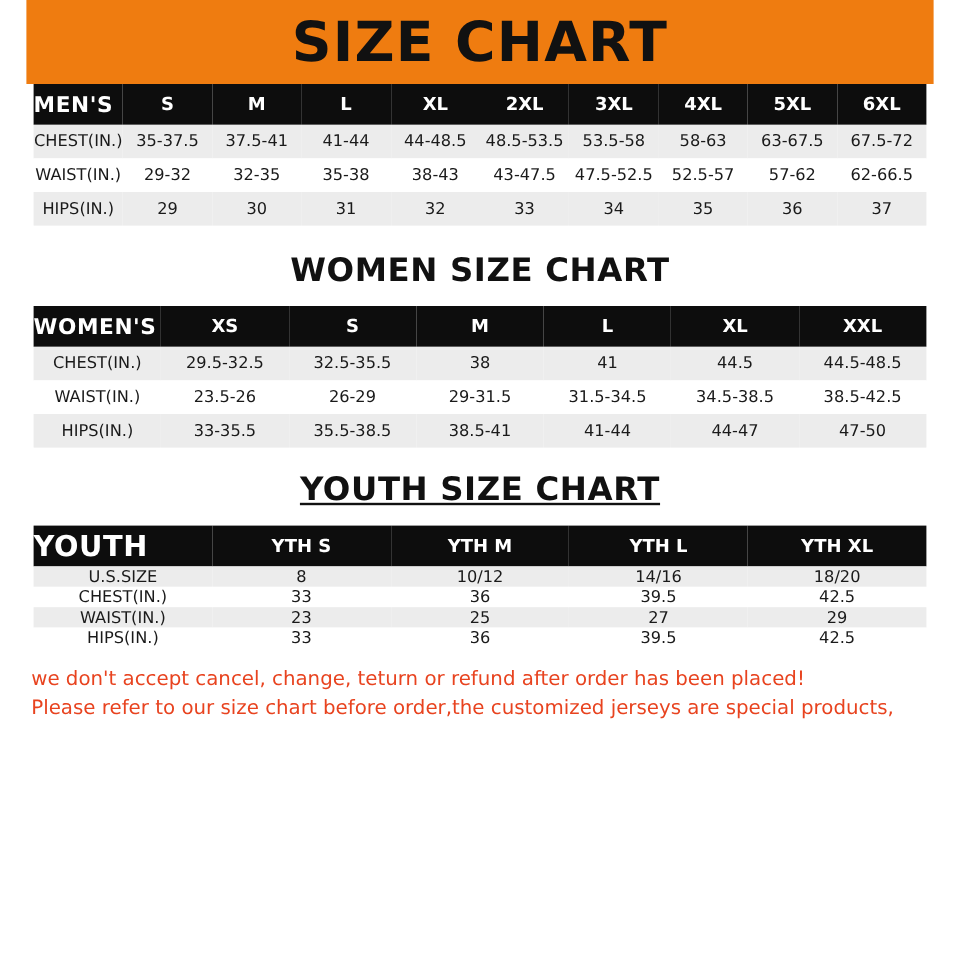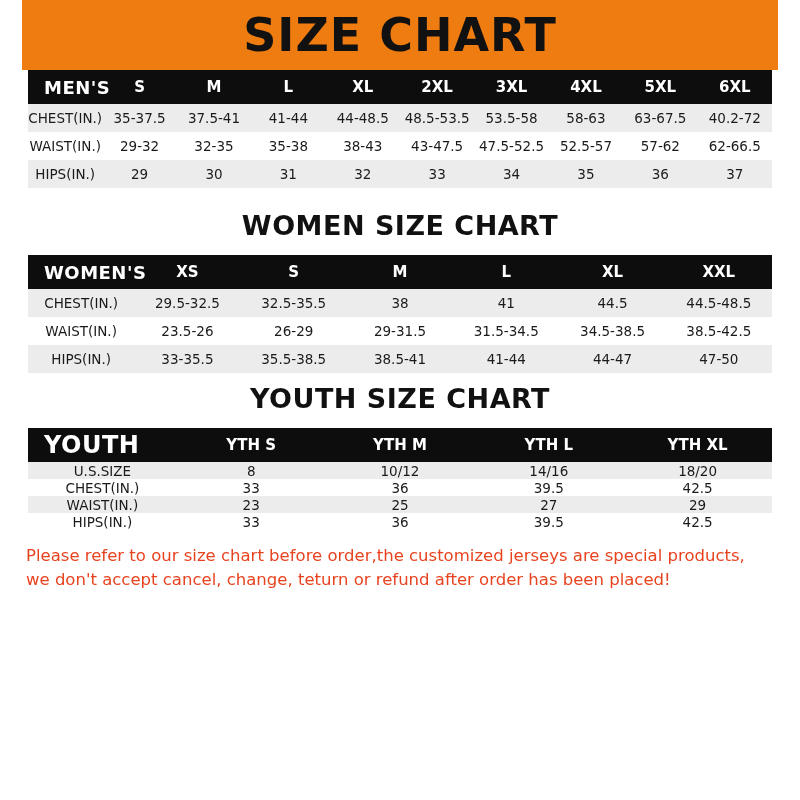--- a/index.html
+++ b/index.html
@@ -57,21 +57,21 @@
   .section-title {
     text-align: center;
     font-family: "DejaVu Sans", sans-serif;
     font-weight: bold;
     font-size: 27px;
     color: #111111;
     letter-spacing: 0.5px;
   }
   .t1-title { margin-top: 20px; margin-bottom: 14px; }
   .t2-title { margin-top: 22px; margin-bottom: 14px; }
-  .t3-title { margin-top: 10px; margin-bottom: 14px; }
+  .t3-title { margin-top: 20px; margin-bottom: 14px; text-decoration: underline; }
 
   table.size-table {
     width: 100%;
     border-collapse: collapse;
     table-layout: fixed;
   }
   table.size-table td, table.size-table th {
     text-align: center;
     font-family: "DejaVu Sans", sans-serif;
     font-size: 13.5px;
@@ -83,21 +83,20 @@
   }
   table.size-table thead th {
     background: #0d0d0d;
     color: #ffffff;
     font-weight: bold;
     height: 34px;
     font-size: 15px;
   }
   table.size-table thead th.first-col {
     text-align: left;
-    padding-left: 16px;
     font-size: 18px;
     letter-spacing: 0.5px;
   }
   table.size-table tbody tr.light td {
     background: #ececec;
   }
   table.size-table tbody tr.white td {
     background: #ffffff;
   }
   table.size-table tbody td.first-col {
@@ -151,21 +150,21 @@
         <tr class="light">
           <td class="first-col">CHEST(IN.)</td>
           <td>35-37.5</td>
           <td>37.5-41</td>
           <td>41-44</td>
           <td>44-48.5</td>
           <td>48.5-53.5</td>
           <td>53.5-58</td>
           <td>58-63</td>
           <td>63-67.5</td>
-          <td>40.2-72</td>
+          <td>67.5-72</td>
         </tr>
         <tr class="white">
           <td class="first-col">WAIST(IN.)</td>
           <td>29-32</td>
           <td>32-35</td>
           <td>35-38</td>
           <td>38-43</td>
           <td>43-47.5</td>
           <td>47.5-52.5</td>
           <td>52.5-57</td>
@@ -270,17 +269,17 @@
           <td>36</td>
           <td>39.5</td>
           <td>42.5</td>
         </tr>
       </tbody>
     </table>
 
   </div>
 
   <div class="footer-note">
+    <div>we don't accept cancel, change, teturn or refund after order has been placed!</div>
     <div>Please refer to our size chart before order,the customized jerseys are special products,</div>
-    <div>we don't accept cancel, change, teturn or refund after order has been placed!</div>
   </div>
 
 </div>
 
 </body></html>

